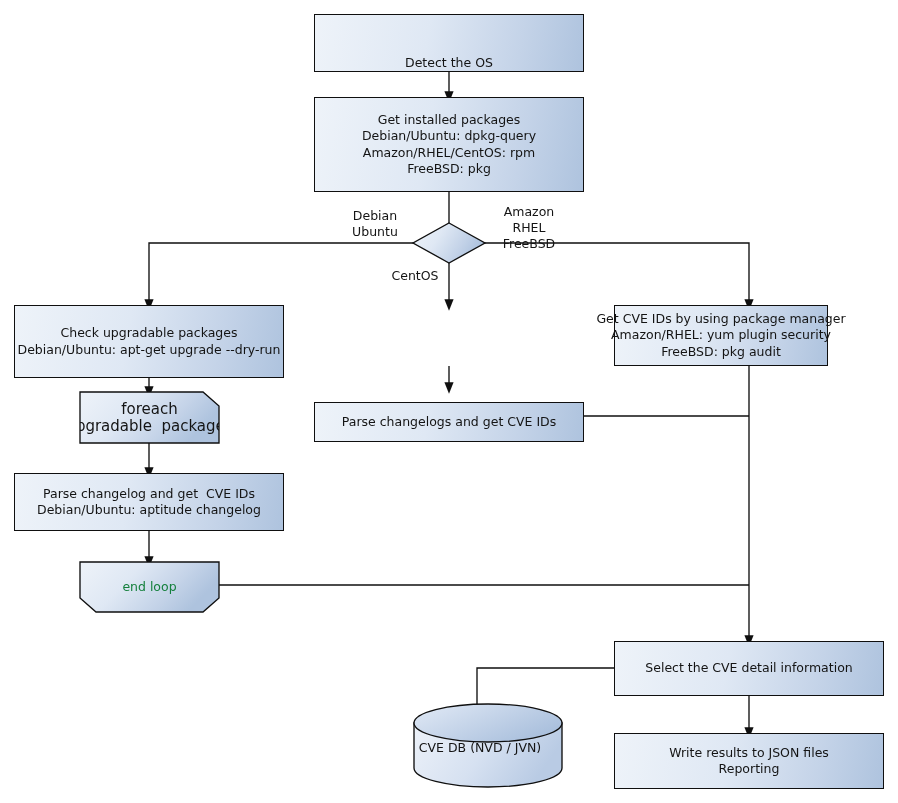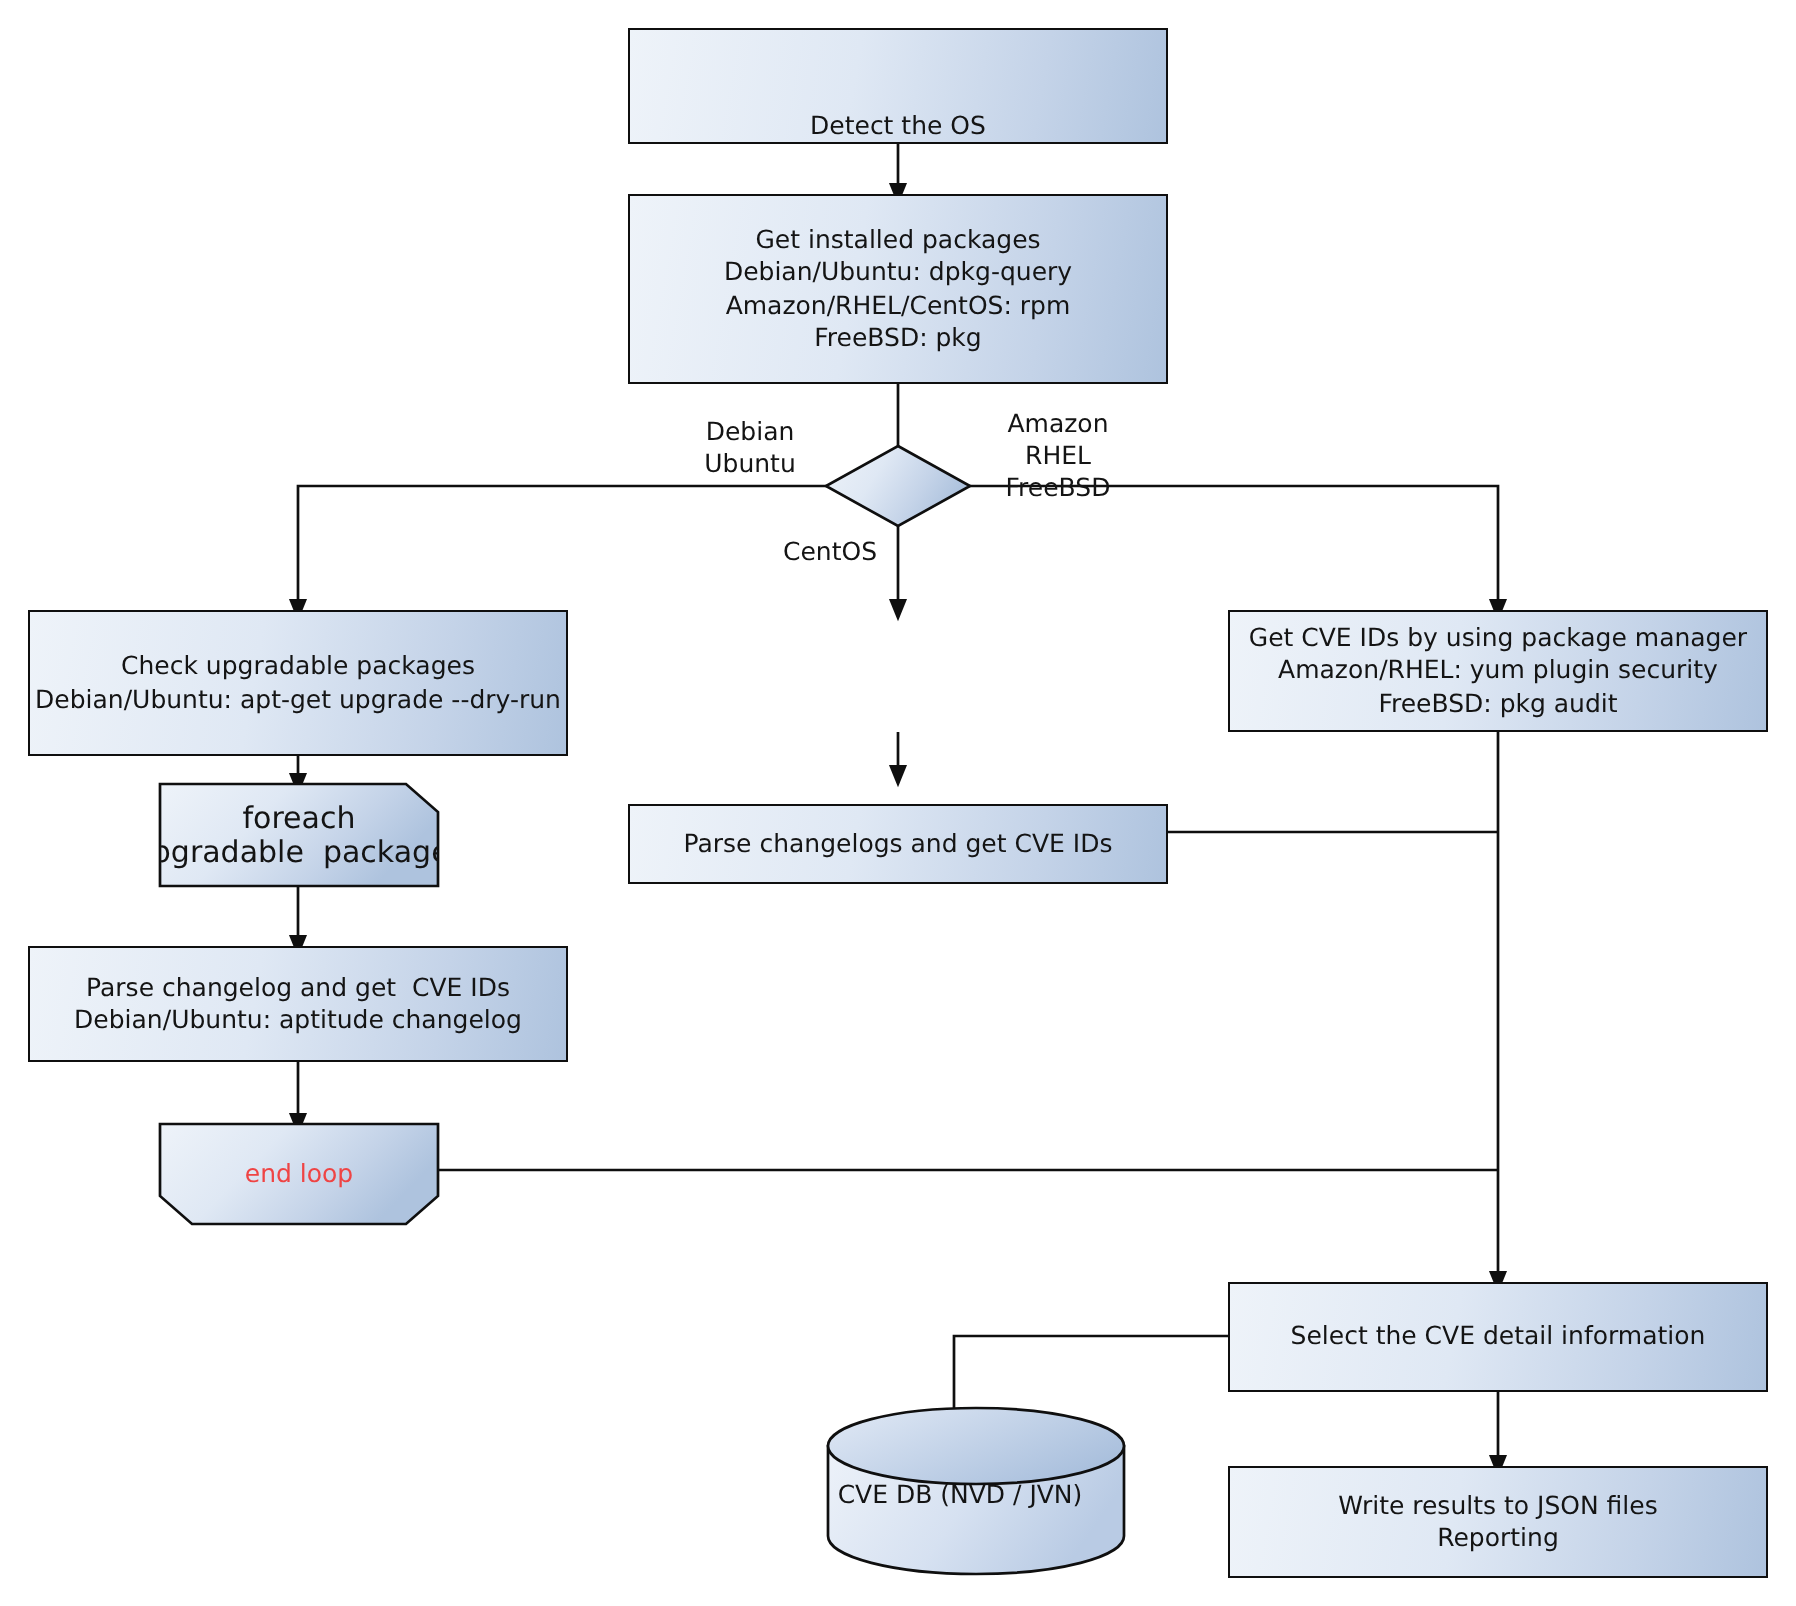--- a/index.html
+++ b/index.html
@@ -170,41 +170,41 @@
   <div class="edge-label" style="left:492px;top:192px;width:74px;margin-top:12px;">Amazon
 RHEL
 FreeBSD</div>
 
   <div class="node" style="left:14px;top:305px;width:270px;height:73px;">
     <span class="txt">Check upgradable packages
 Debian/Ubuntu: apt-get upgrade --dry-run</span>
   </div>
 
 
-  <div class="node" style="left:614px;top:305px;width:270px;height:61px;">
+  <div class="node" style="left:614px;top:305px;width:214px;height:61px;">
     <span class="txt">Get CVE IDs by using package manager
 Amazon/RHEL: yum plugin security
 FreeBSD: pkg audit</span>
   </div>
 
   <div class="loop-start" style="position:absolute;left:80px;top:392px;width:139px;height:51px;display:flex;align-items:center;justify-content:center;text-align:center;font-size:15px;line-height:16.5px;color:#141414;white-space:pre;">
     <span class="txt">foreach
 upgradable  packages</span>
   </div>
 
   <div class="node" style="left:314px;top:388px;width:270px;height:40px;margin-top:14px;">
     <span class="txt">Parse changelogs and get CVE IDs</span>
   </div>
 
   <div class="node" style="left:14px;top:473px;width:270px;height:58px;">
     <span class="txt">Parse changelog and get  CVE IDs
 Debian/Ubuntu: aptitude changelog</span>
   </div>
 
-  <div class="loop-end" style="position:absolute;left:80px;top:562px;width:139px;height:50px;display:flex;align-items:center;justify-content:center;text-align:center;font-size:12.5px;line-height:16.5px;color:#ef4444;white-space:pre;">
+  <div class="loop-end" style="position:absolute;left:80px;top:562px;width:139px;height:50px;display:flex;align-items:center;justify-content:center;text-align:center;font-size:12.5px;line-height:16.5px;color:#15803d;white-space:pre;">
     <span class="txt">end loop</span>
   </div>
 
   <div class="node" style="left:614px;top:641px;width:270px;height:55px;">
     <span class="txt">Select the CVE detail information</span>
   </div>
 
   <div class="cylinder" style="left:414px;top:704px;width:132px;height:83px;">
     <span class="txt">CVE DB (NVD / JVN)</span>
   </div>

